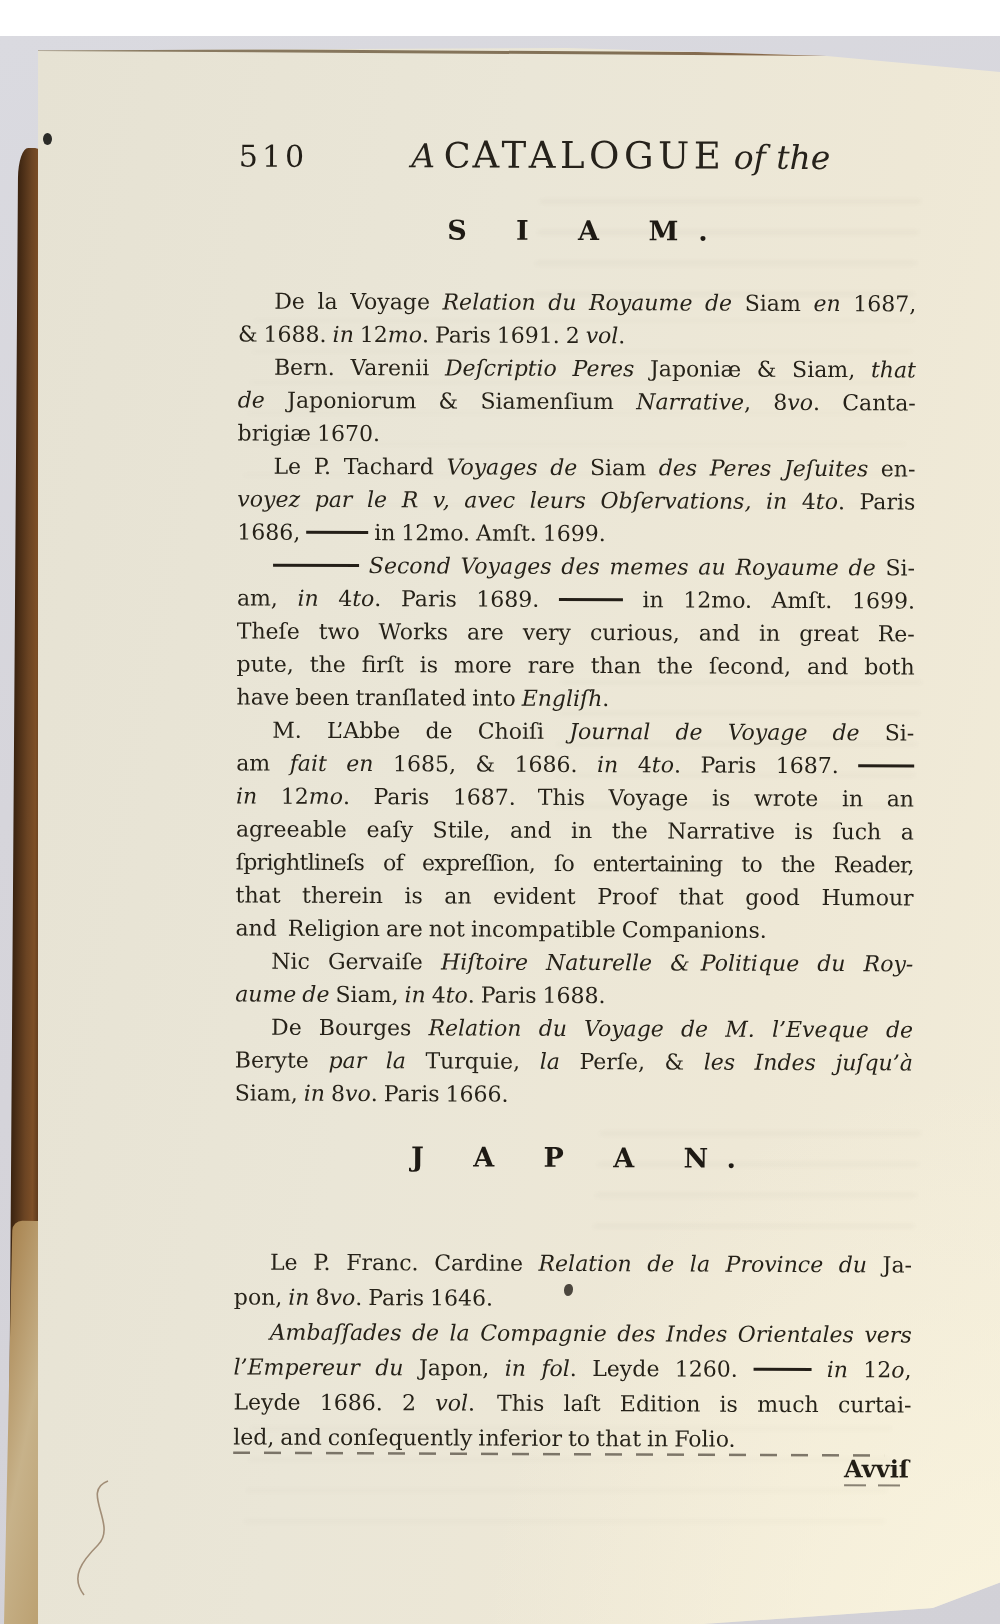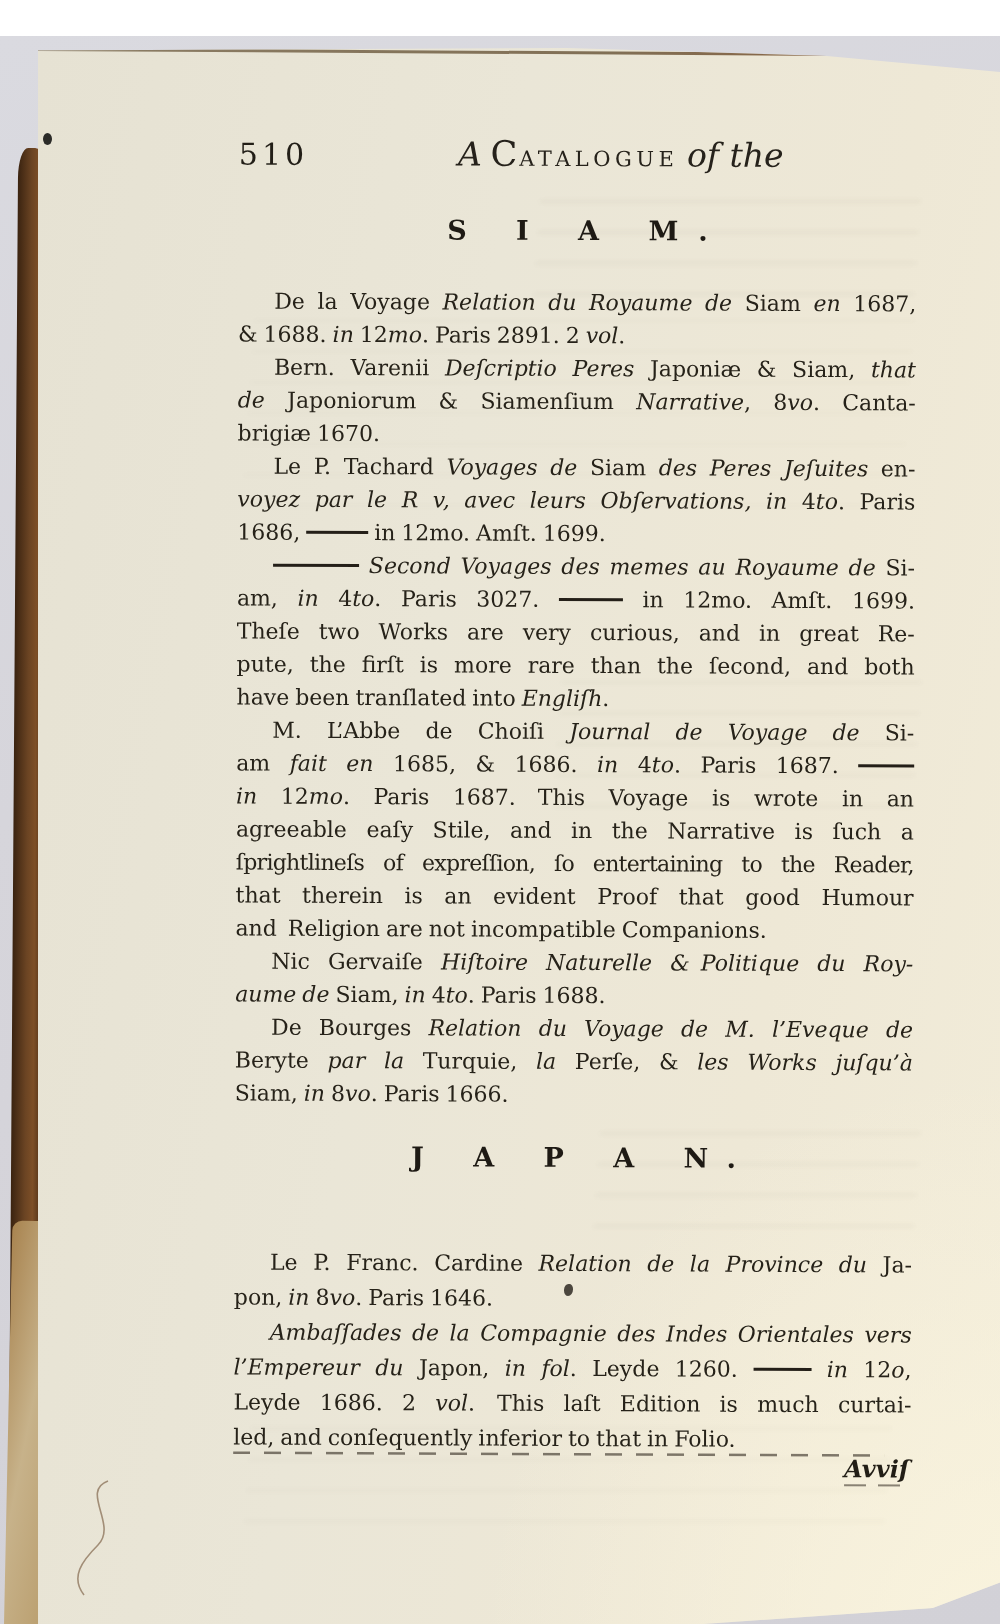--- a/index.html
+++ b/index.html
@@ -35,39 +35,39 @@
   .g3{left:560px;top:1060px;width:320px;height:120px;}
   .g4{left:210px;top:1375px;width:640px;height:100px;opacity:.35;}
   .g5{left:210px;top:270px;width:660px;height:190px;opacity:.22;}
   
   .column{position:absolute;left:198px;top:86px;width:678px;color:#26221b;transform:rotate(0.25deg);}
   .header-row{display:flex;align-items:baseline;height:50px;white-space:nowrap;}
   .pageno{font-size:30px;letter-spacing:4px;width:104px;color:#221e17;}
   .title{flex:1;text-align:center;padding-right:18px;}
   .t-it{font-style:italic;font-size:33px;}
   .t-c1{font-size:35px;letter-spacing:2px;}
-  .t-caps{font-size:21px;letter-spacing:4.5px;}
+  .t-caps{font-size:37px;letter-spacing:4.5px;}
   .t-sp{font-size:27px;}
   .heading{text-align:center;font-weight:bold;font-size:27px;letter-spacing:20px;
     padding-left:20px;height:34px;line-height:34px;color:#1e1a14;}
   .h-siam{margin-top:30px;}
   .h-japan{margin-top:30px;margin-bottom:0;}
   .lines-0{margin-top:38px;}
   .lines-1{margin-top:71px;}
   .line{position:relative;font-size:22px;height:33px;line-height:33px;
     text-align:justify;text-align-last:justify;white-space:nowrap;word-spacing:-1px;color:#262219;}
   .lines-1 .line{height:35px;line-height:35px;}
   .line.last{text-align-last:left;}
   .line.ind{padding-left:36px;}
   .line.tight{letter-spacing:-0.7px;word-spacing:-2.5px;}
   .line .it{font-style:italic;}
   .rule{display:inline-block;height:3px;background:#241f18;vertical-align:6px;}
   .line.uline{background:repeating-linear-gradient(90deg,rgba(48,40,30,.6) 0 17px,rgba(48,40,30,0) 17px 31px) 0 calc(100% - 1px)/96% 2.5px no-repeat;}
   .catchline{text-align:right;margin-top:-6px;height:36px;line-height:36px;padding-right:2px;}
-  .catchword{font-style:italic;font-size:24px;font-weight:bold;color:#221e16;
+  .catchword{font-size:24px;font-weight:bold;color:#221e16;
     background:repeating-linear-gradient(90deg,rgba(48,40,30,.55) 0 22px,rgba(48,40,30,0) 22px 34px) 0 100%/100% 2px no-repeat;
     padding-bottom:3px;}
   
   .dot1{position:absolute;left:5px;top:85px;width:9px;height:12px;border-radius:50%;background:#2b2b28;}
   .blot1{position:absolute;left:526px;top:1236px;width:9px;height:12px;border-radius:50% 40% 55% 45%;
     background:rgba(35,30,24,.8);filter:blur(.7px);}
   .hair{position:absolute;left:22px;top:1425px;}
 </style>
 </head>
 <body>
@@ -89,43 +89,43 @@
     <div class="column">
       <div class="header-row">
         <span class="pageno">510</span>
         <span class="title" id="header-title"><span class="t-it">A</span><span class="t-sp"> </span><span class="t-c1">C</span><span class="t-caps">ATALOGUE</span><span class="t-sp"> </span><span class="t-it">of the</span></span>
       </div>
 
       <div id="text-flow">
           <div class="heading h-siam">S I A M.</div>
           <div class="lines-0">
             <div class="line ind"><span>De la Voyage </span><span class="it">Relation du Royaume de </span><span>Siam </span><span class="it">en </span><span>1687,</span></div>
-            <div class="line last"><span>&amp; 1688. </span><span class="it">in </span><span>12</span><span class="it">mo</span><span>. Paris 2891. 2 </span><span class="it">vol</span><span>.</span></div>
+            <div class="line last"><span>&amp; 1688. </span><span class="it">in </span><span>12</span><span class="it">mo</span><span>. Paris 1691. 2 </span><span class="it">vol</span><span>.</span></div>
             <div class="line ind"><span>Bern. Varenii </span><span class="it">Deſcriptio Peres </span><span>Japoniæ &amp; Siam, </span><span class="it">that</span></div>
             <div class="line"><span class="it">de </span><span>Japoniorum &amp; Siamenſium </span><span class="it">Narrative</span><span>, 8</span><span class="it">vo</span><span>. Canta-</span></div>
             <div class="line last"><span>brigiæ 1670.</span></div>
             <div class="line ind"><span>Le P. Tachard </span><span class="it">Voyages de </span><span>Siam </span><span class="it">des Peres Jeſuites </span><span>en-</span></div>
             <div class="line"><span class="it">voyez par le R v, avec leurs Obſervations, in </span><span>4</span><span class="it">to</span><span>. Paris</span></div>
             <div class="line last"><span>1686, </span><span class="rule" style="width: 62px;"></span><span> in 12mo. Amſt. 1699.</span></div>
             <div class="line ind"><span class="rule" style="width: 86px;"></span><span> </span><span class="it">Second Voyages des memes au Royaume de </span><span>Si-</span></div>
-            <div class="line"><span>am, </span><span class="it">in </span><span>4</span><span class="it">to</span><span>. Paris 3027. </span><span class="rule" style="width: 64px;"></span><span> in 12mo. Amſt. 1699.</span></div>
+            <div class="line"><span>am, </span><span class="it">in </span><span>4</span><span class="it">to</span><span>. Paris 1689. </span><span class="rule" style="width: 64px;"></span><span> in 12mo. Amſt. 1699.</span></div>
             <div class="line"><span>Theſe two Works are very curious, and in great Re-</span></div>
             <div class="line"><span>pute, the firſt is more rare than the ſecond, and both</span></div>
             <div class="line last"><span>have been tranſlated into </span><span class="it">Engliſh</span><span>.</span></div>
             <div class="line ind"><span>M. L’Abbe de Choiſi </span><span class="it">Journal de Voyage de </span><span>Si-</span></div>
             <div class="line"><span>am </span><span class="it">fait en </span><span>1685, &amp; 1686. </span><span class="it">in </span><span>4</span><span class="it">to</span><span>. Paris 1687. </span><span class="rule" style="width: 56px;"></span></div>
             <div class="line"><span class="it">in </span><span>12</span><span class="it">mo</span><span>. Paris 1687. This Voyage is wrote in an</span></div>
             <div class="line"><span>agreeable eaſy Stile, and in the Narrative is ſuch a</span></div>
             <div class="line tight"><span>ſprightlineſs of expreſſion, ſo entertaining to the Reader,</span></div>
             <div class="line"><span>that therein is an evident Proof that good Humour</span></div>
             <div class="line last"><span>and Religion are not incompatible Companions.</span></div>
             <div class="line ind"><span>Nic Gervaiſe </span><span class="it">Hiſtoire Naturelle &amp; Politique du Roy-</span></div>
             <div class="line last"><span class="it">aume de </span><span>Siam, </span><span class="it">in </span><span>4</span><span class="it">to</span><span>. Paris 1688.</span></div>
             <div class="line ind"><span>De Bourges </span><span class="it">Relation du Voyage de M. l’Eveque de</span></div>
-            <div class="line"><span>Beryte </span><span class="it">par la </span><span>Turquie, </span><span class="it">la </span><span>Perſe, &amp; </span><span class="it">les Works juſqu’à</span></div>
+            <div class="line"><span>Beryte </span><span class="it">par la </span><span>Turquie, </span><span class="it">la </span><span>Perſe, &amp; </span><span class="it">les Indes juſqu’à</span></div>
             <div class="line last"><span>Siam, </span><span class="it">in </span><span>8</span><span class="it">vo</span><span>. Paris 1666.</span></div>
           </div>
           <div class="heading h-japan">J A P A N.</div>
           <div class="lines-1">
             <div class="line ind"><span>Le P. Franc. Cardine </span><span class="it">Relation de la Province du </span><span>Ja-</span></div>
             <div class="line last"><span>pon, </span><span class="it">in </span><span>8</span><span class="it">vo</span><span>. Paris 1646.</span></div>
             <div class="line ind"><span class="it">Ambaſſades de la Compagnie des Indes Orientales vers</span></div>
             <div class="line"><span class="it">l’Empereur du </span><span>Japon, </span><span class="it">in fol</span><span>. Leyde 1260. </span><span class="rule" style="width: 58px;"></span><span> </span><span class="it">in </span><span>12</span><span class="it">o</span><span>,</span></div>
             <div class="line"><span>Leyde 1686. 2 </span><span class="it">vol</span><span>. This laſt Edition is much curtai-</span></div>
             <div class="line last uline"><span>led, and conſequently inferior to that in Folio.</span></div>

